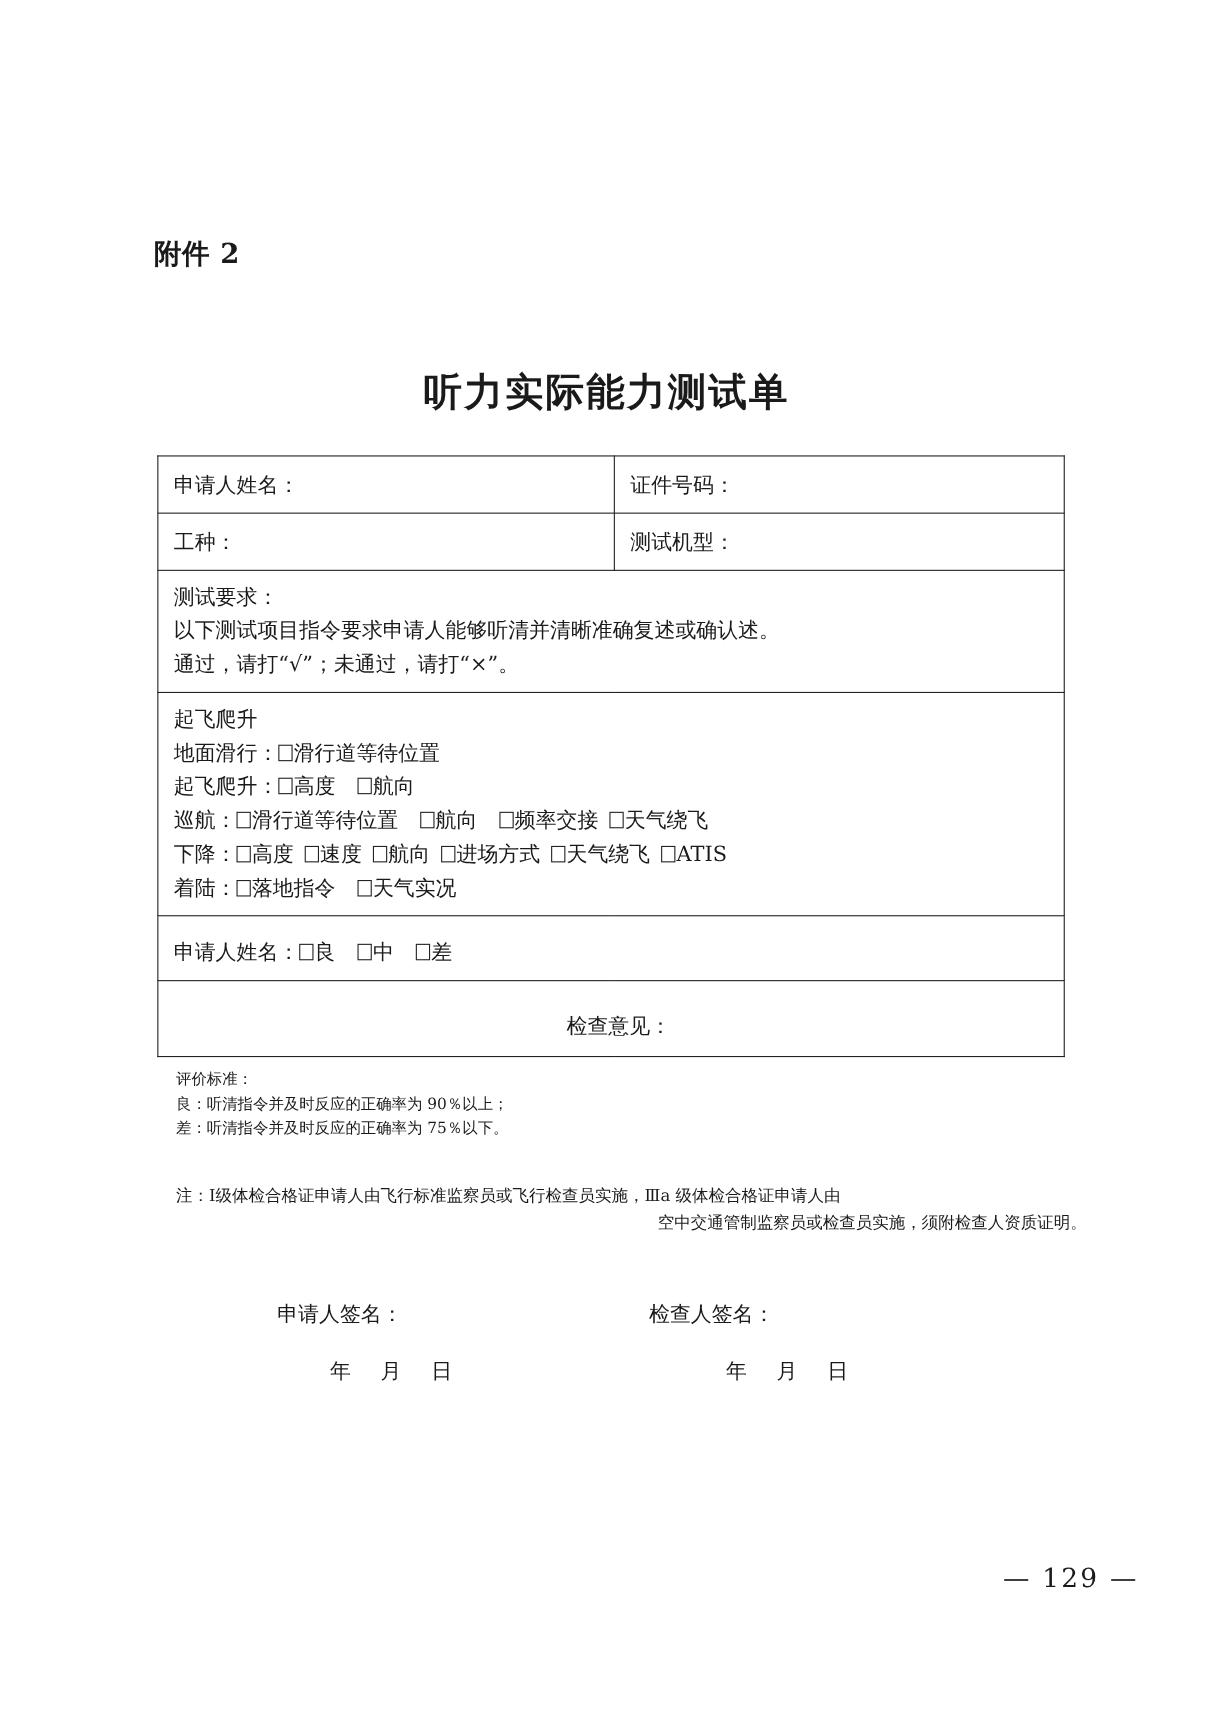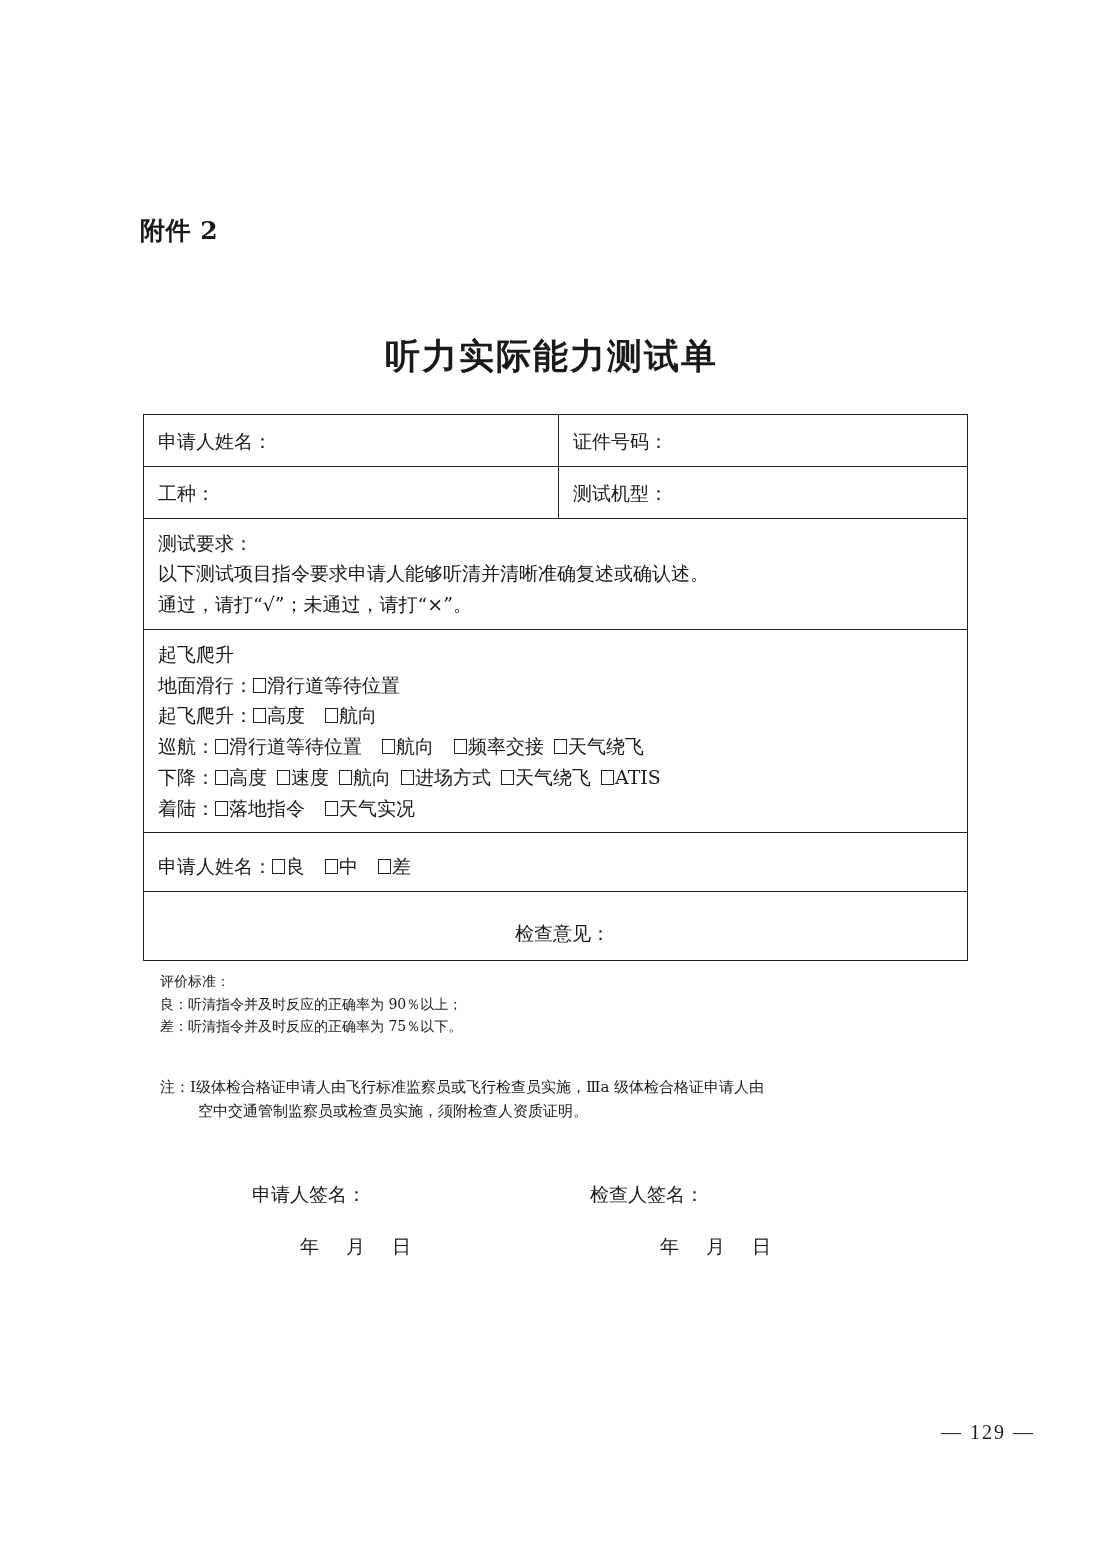--- a/index.html
+++ b/index.html
@@ -111,21 +111,21 @@
   
   .note {
     position: absolute;
     left: 160px;
     top: 1039px;
     width: 828px;
     font-size: 15px;
     line-height: 1.62;
   }
   .note-l1 { white-space: nowrap; }
-  .note-l2 { padding-left: 38px; white-space: nowrap; }
+  .note-l2 { padding-left: 38px; white-space: nowrap; text-align: right; }
 
   
   .sign-row {
     position: absolute;
     left: 0;
     width: 1103px;
     font-size: 19px;
   }
   .sign-names { top: 1146px; }
   .sign-dates { top: 1198px; }
@@ -154,23 +154,22 @@
   }
   .date-sp { display: inline-block; width: 26px; }
 
   
   .page-number {
     position: absolute;
     left: 0;
     top: 1385px;
     width: 1035px;
     text-align: right;
-    font-size: 20px;
+    font-size: 24px;
     letter-spacing: 2px;
-    font-family: Liberation Serif, serif;
   }
 </style>
 </head>
 <body>
 
 <div class="page">
 
   <div class="attach-label">附件 2</div>
 
   <div class="doc-title line2">听力实际能力测试单</div>

